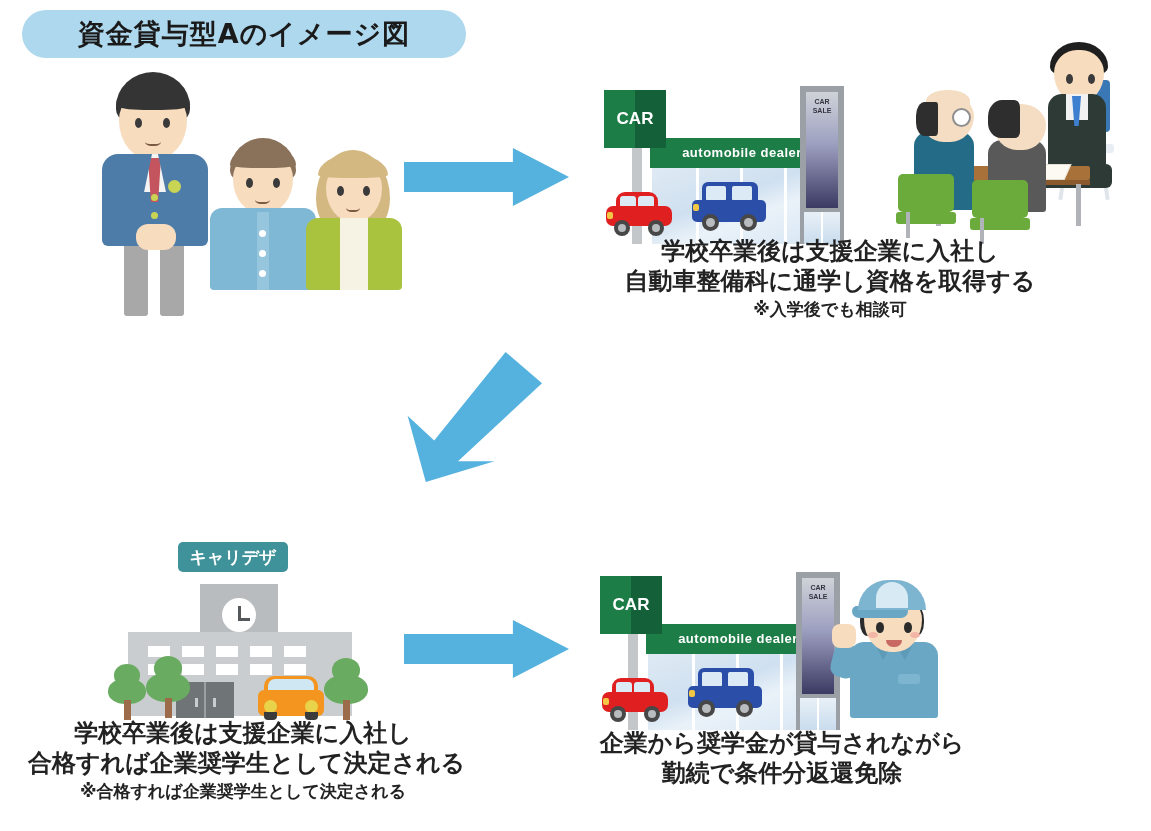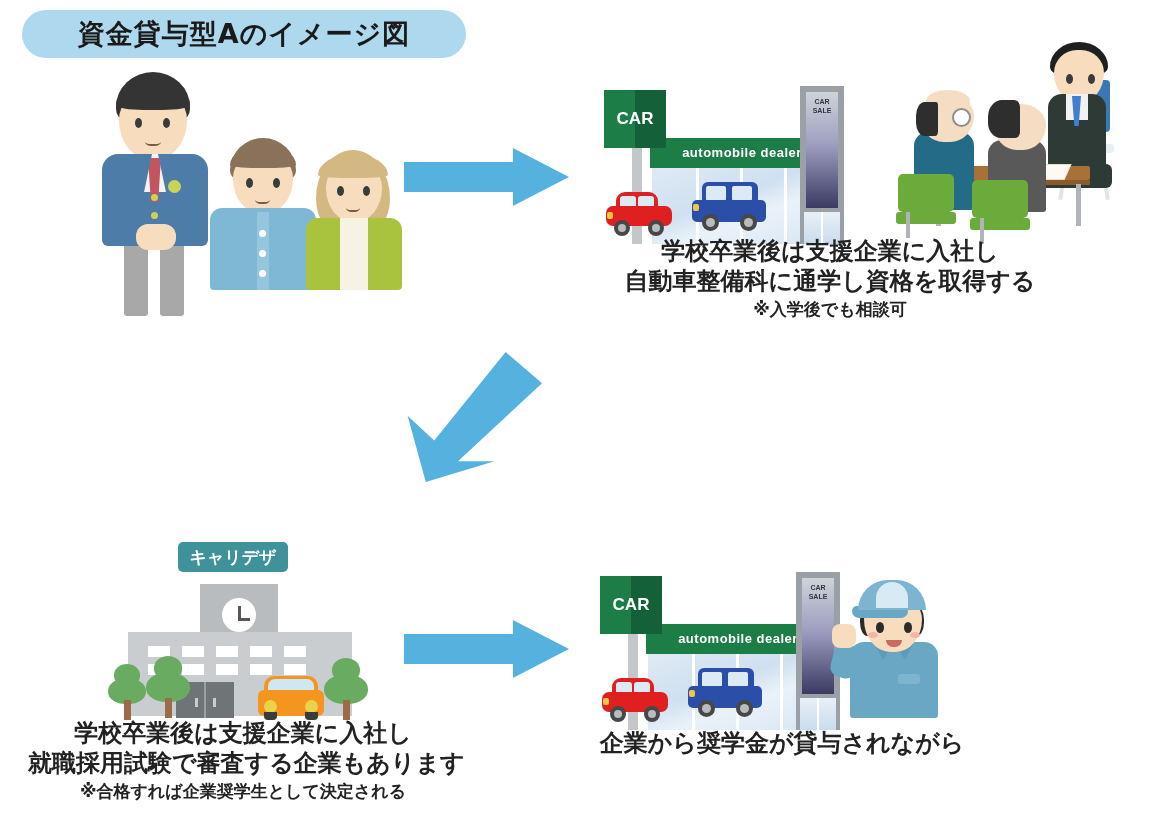--- a/index.html
+++ b/index.html
@@ -489,21 +489,22 @@
     <div class="mc-eye" style="left:50px;"></div>
     <div class="mc-eye" style="left:78px;"></div>
     <div class="sq" id="mc-mouth"></div>
     <div class="sq" id="mc-brim"></div>
     <div class="sq" id="mc-cap"></div>
     <div class="sq" id="mc-cap-panel"></div>
   </div>
 
   <div class="caption" id="caption-bl">
     <div class="line">学校卒業後は支援企業に入社し</div>
-    <div class="line">就職採用試験で審査する企業もあります</div>
+    <div class="line">合格すれば企業奨学生として決定される</div>
     <div class="note">※合格すれば企業奨学生として決定される</div>
   </div>
 
   <div class="caption" id="caption-br">
     <div class="line">企業から奨学金が貸与されながら</div>
+    <div class="line">勤続で条件分返還免除</div>
   </div>
 
 </div>
 
 </body></html>

